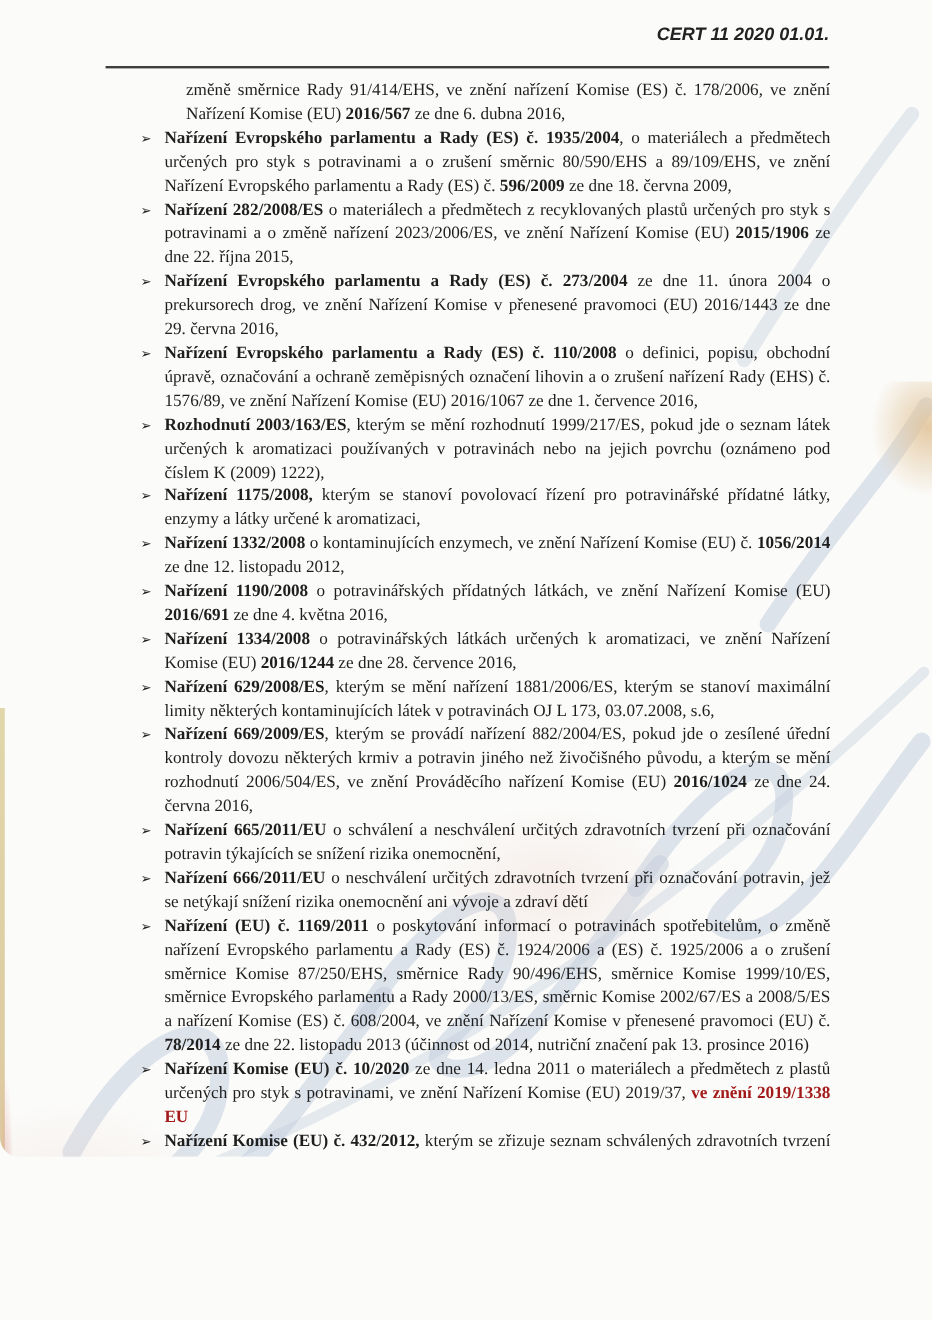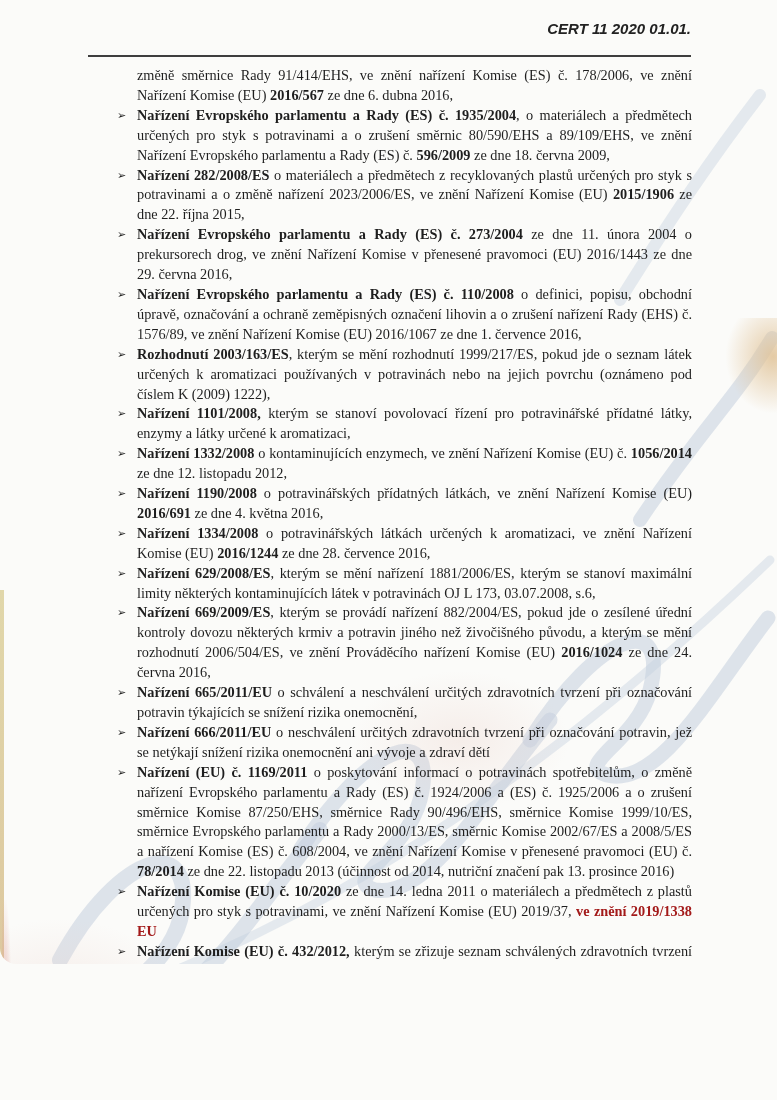--- a/index.html
+++ b/index.html
@@ -29,21 +29,21 @@
     position:absolute;left:88px;top:55px;width:603px;height:2px;
     background:#3e3e3e;
   }
   
   .content{
     position:absolute;left:88px;top:66px;width:604px;
     font-size:14.3px;line-height:19.9px;
     text-align:justify;
     hyphens:none;
   }
-  .cont-para{margin:0 0 0 49px;padding:0;}
+  .cont-para{margin:0 0 0 67px;padding:0;}
   .item{display:flex;margin:0;}
   .bullet{
     flex:0 0 49px;box-sizing:border-box;padding-left:29px;
     font-family:"DejaVu Sans", sans-serif;
     font-size:11px;line-height:19.9px;color:#1c1c1c;
   }
   .ptext{flex:1;margin:0;text-align:justify;}
   .b{font-weight:700;}
   .red{color:var(--accent-red);font-weight:700;}
   
@@ -135,21 +135,21 @@
         <div class="item">
           <span class="bullet">➢</span>
           <p class="ptext"><span class="b">Nařízení Evropského parlamentu a Rady (ES) č. 110/2008</span><span> o definici, popisu, obchodní úpravě, označování a ochraně zeměpisných označení lihovin a o zrušení nařízení Rady (EHS) č. 1576/89, ve znění Nařízení Komise (EU) 2016/1067 ze dne 1. července 2016,</span></p>
         </div>
         <div class="item">
           <span class="bullet">➢</span>
           <p class="ptext"><span class="b">Rozhodnutí 2003/163/ES</span><span>, kterým se mění rozhodnutí 1999/217/ES, pokud jde o seznam látek určených k aromatizaci používaných v potravinách nebo na jejich povrchu (oznámeno pod číslem K (2009) 1222),</span></p>
         </div>
         <div class="item">
           <span class="bullet">➢</span>
-          <p class="ptext"><span class="b">Nařízení 1101/2008,</span><span> kterým se stanoví povolovací řízení pro potravinářské přídatné látky, enzymy a látky určené k aromatizaci,</span></p>
+          <p class="ptext"><span class="b">Nařízení 1175/2008,</span><span> kterým se stanoví povolovací řízení pro potravinářské přídatné látky, enzymy a látky určené k aromatizaci,</span></p>
         </div>
         <div class="item">
           <span class="bullet">➢</span>
           <p class="ptext"><span class="b">Nařízení 1332/2008</span><span> o kontaminujících enzymech, ve znění Nařízení Komise (EU) č. </span><span class="b">1056/2014</span><span> ze dne 12. listopadu 2012,</span></p>
         </div>
         <div class="item">
           <span class="bullet">➢</span>
           <p class="ptext"><span class="b">Nařízení 1190/2008</span><span> o potravinářských přídatných látkách, ve znění Nařízení Komise (EU) </span><span class="b">2016/691</span><span> ze dne 4. května 2016,</span></p>
         </div>
         <div class="item">

